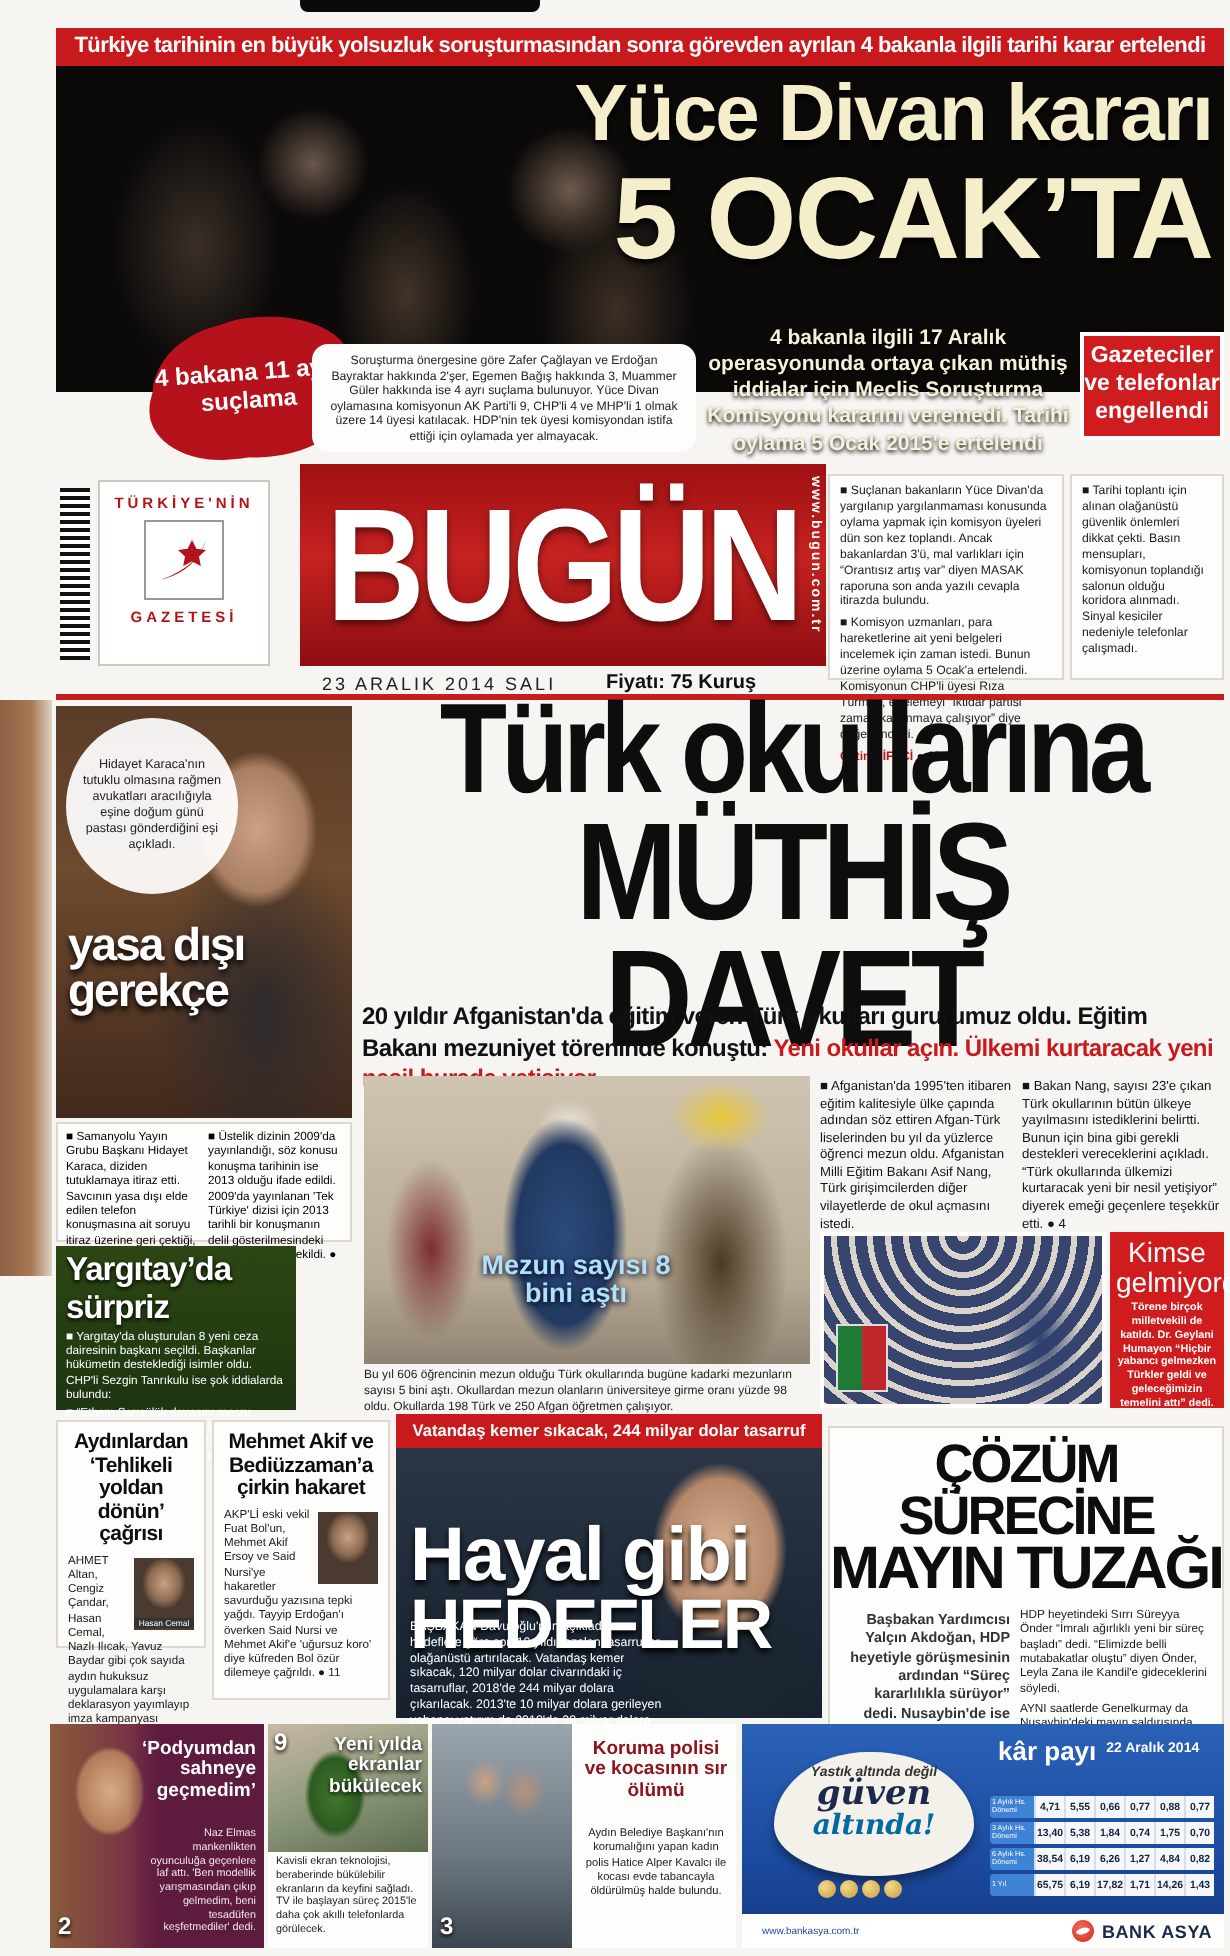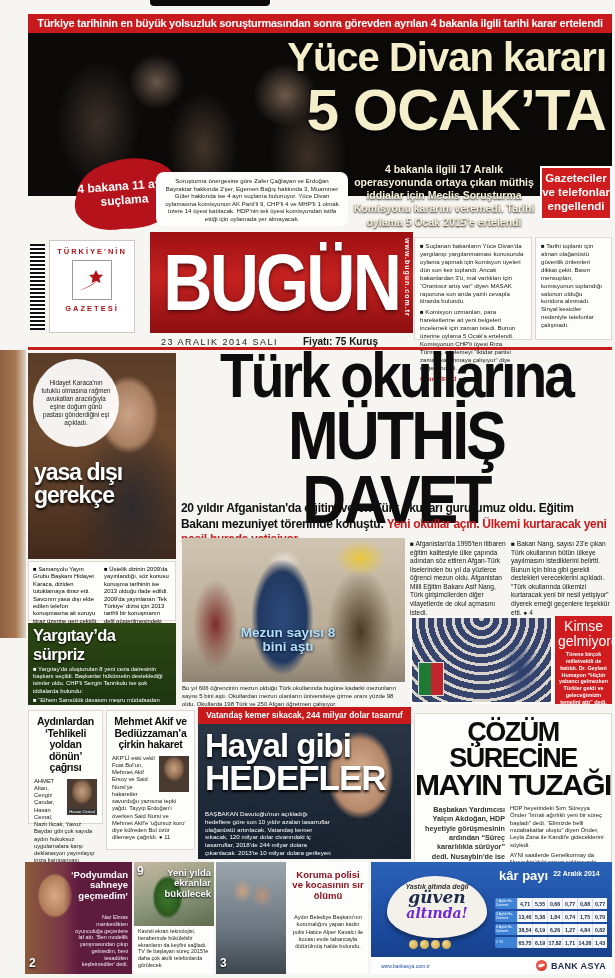--- a/index.html
+++ b/index.html
@@ -67,21 +67,21 @@
       radial-gradient(ellipse 70px 110px at 70% 75%, #2e2a2c 0%, transparent 80%),
       linear-gradient(180deg,#5a3c28 0%, #6e4a2e 40%, #41291c 100%); }
   .bubble { left:5px; top:6px; width:86px; height:88px; background:rgba(255,255,255,.93);
     border-radius:50%; font-size:6.3px; line-height:1.25; text-align:center; color:#222;
     display:flex; align-items:center; justify-content:center; padding:8px; }
   .karaca-head { left:6px; top:108px; color:#fff; font-weight:bold; font-size:23px; line-height:.98;
     letter-spacing:-1px; text-shadow:0 2px 3px #000; }
   .karaca-text { left:28px; top:561px; width:148px; height:60px; background:#fdfdfb;
     border:1px solid #ddd7cf; display:flex; gap:4px; padding:4px; font-size:5.9px; line-height:1.25; }
   .karaca-text div { flex:1; }
-  .yargitay { left:28px; top:623px; width:148px; height:82px;
+  .yargitay { left:28px; top:623px; width:120px; height:82px;
     background:linear-gradient(180deg,#2c4713 0%, #1d3510 100%); color:#fff; padding:3px 5px; }
   .yargitay h3 { font-size:16.5px; font-weight:bold; letter-spacing:-.5px; margin-bottom:2px;
     text-shadow:0 1px 2px #000; }
   .yargitay p { font-size:5.9px; line-height:1.22; margin-bottom:2px; }
 
   
   .main-head { left:178px; top:348px; width:436px; text-align:center; color:#0d0d0d; line-height:.92; }
   .main-head .l1 { font-size:58px; font-weight:bold; letter-spacing:-3px; transform:scale(.95,1.1); }
   .main-head .l2 { font-size:64px; font-weight:bold; letter-spacing:-3px; transform:scale(.95,1.08);
     margin-top:8px; }
@@ -125,21 +125,21 @@
 
   .box-hedefler { left:198px; top:707px; width:213px; height:152px; }
   .hed-strip { width:100%; height:17px; background:#c8191c; color:#fff; font-weight:bold;
     font-size:8.3px; text-align:center; line-height:17px; }
   .hed-body { position:relative; width:100%; height:135px; background:
       radial-gradient(ellipse 42px 55px at 76% 38%, #d9b293 0%, #b5886a 65%, transparent 80%),
       radial-gradient(ellipse 70px 90px at 78% 85%, #1d2733 0%, transparent 85%),
       linear-gradient(180deg,#2a3646 0%, #16202e 100%); }
   .hed-h { left:7px; top:6px; color:#fff; font-weight:bold; line-height:.95; letter-spacing:-1px;
     text-shadow:0 2px 3px #000; }
-  .hed-h .l1 { font-size:33px; }
+  .hed-h .l1 { font-size:38px;margin-top:30px; }
   .hed-h .l2 { font-size:35px; }
   .hed-text { left:7px; top:86px; width:128px; color:#fff; font-size:6.2px; line-height:1.25; }
 
   .box-mayin { left:414px; top:713px; width:198px; height:184px; background:#fdfdfb;
     border:1px solid #ddd7cf; }
   .mayin-h { text-align:center; color:#0d0d0d; font-weight:bold; line-height:.95;
     letter-spacing:-1.5px; margin-top:6px; }
   .mayin-h .l1 { font-size:27px; }
   .mayin-h .l2 { font-size:30px; }
   .mayin-cols { display:flex; gap:5px; padding:5px 6px; }
@@ -182,24 +182,24 @@
   .ad { left:371px; top:862px; width:241px; height:112px;
     background:linear-gradient(180deg,#2a62b8 0%, #1b4astatic 0%, #1b4a9e 60%, #143a80 100%);
     background:linear-gradient(180deg,#2a62b8 0%, #1b4a9e 60%, #143a80 100%); }
   .pillow { position:absolute; left:16px; top:14px; width:100px; height:62px; background:#f4f1ea;
     border-radius:48% 52% 50% 50%/60% 60% 42% 42%; box-shadow:0 3px 5px rgba(0,0,0,.4);
     text-align:center; padding-top:7px; }
   .pillow .p1 { font-size:7px; font-style:italic; font-weight:bold; color:#333; }
   .pillow .p2 { font-family:"DejaVu Serif", serif; font-style:italic; font-weight:bold;
     font-size:17px; color:#1b2a4a; line-height:.9; }
   .pillow .p3 { font-family:"DejaVu Serif", serif; font-style:italic; font-weight:bold;
-    font-size:14px; color:#6d28d9; }
+    font-size:14px; color:#0369a1; }
   .coins { position:absolute; left:38px; top:78px; display:flex; gap:2px; }
   .coin { width:9px; height:9px; border-radius:50%; background:radial-gradient(circle at 35% 35%, #f3d98a, #c89b3c); }
-  .kar-head { position:absolute; left:128px; top:8px; color:#fff; display:flex; align-items:flex-start; gap:5px; }
+  .kar-head { position:absolute; left:128px; top:8px; color:#fff; display:flex; align-items:center; gap:5px; }
   .kar-head .kar { font-size:13px; font-weight:bold; line-height:.9; }
   .kar-head .dt { font-size:7px; font-weight:bold; margin-bottom:2px; }
   .ad-table { position:absolute; left:124px; top:36px; width:112px; }
   .ad-row { display:flex; margin-bottom:2px; height:11px; }
   .ad-label { width:22px; background:#3f83d6; color:#fff; font-size:3.6px; line-height:1.1;
     display:flex; align-items:center; padding-left:1px; border-radius:2px 0 0 2px; }
   .ad-val { flex:1; background:#f5f7fa; color:#15233f; font-size:5.2px; font-weight:bold;
     display:flex; align-items:center; justify-content:center; border-left:1px solid #d6dde8; }
   .ad-bottom { position:absolute; left:0; bottom:0; width:100%; height:17px; background:#fff;
     display:flex; align-items:center; justify-content:flex-end; gap:4px; padding:0 6px; }

